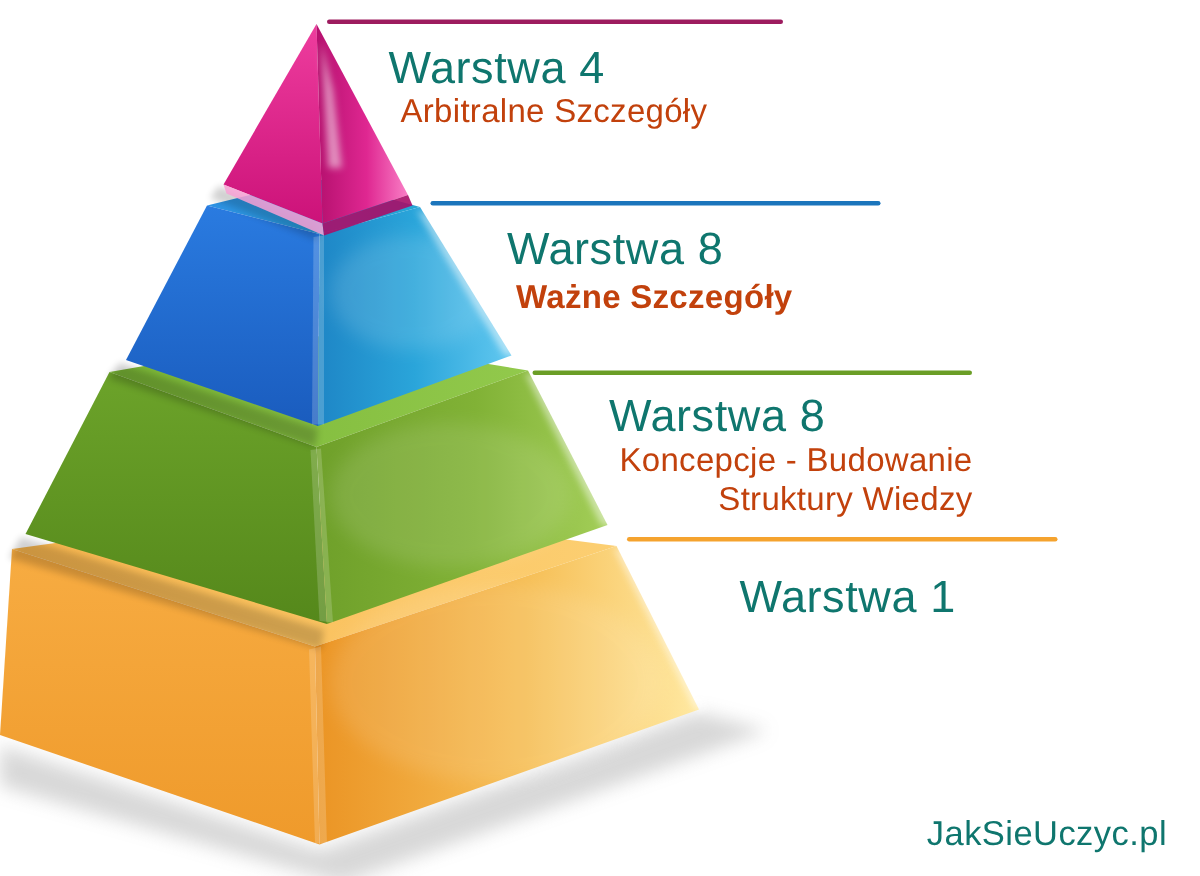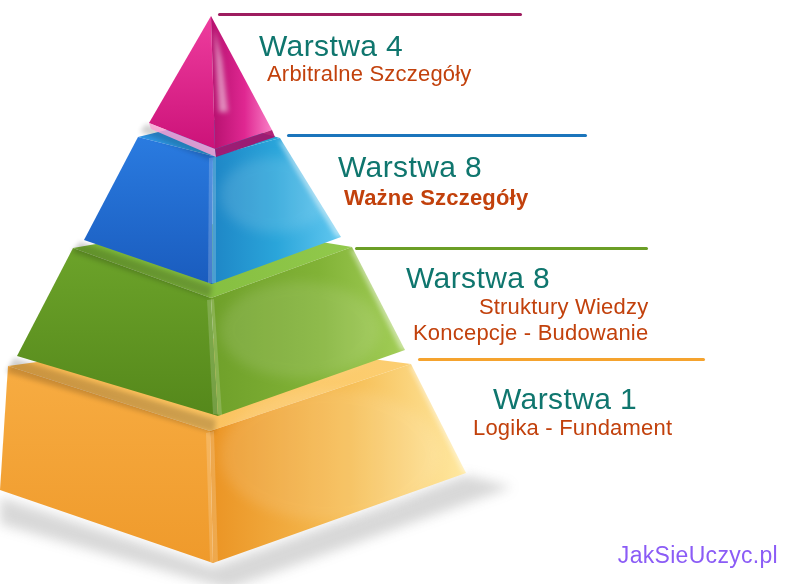--- a/index.html
+++ b/index.html
@@ -142,24 +142,23 @@
 
   <div class="rule" style="left: 287px; top: 134px; width: 300px; background: rgb(27, 117, 188);"></div>
   <div class="title" style="left:338px;top:150px;">Warstwa 8</div>
   <div class="subtitle" style="left:344px;top:185px;font-weight:bold;">
     <span>Ważne Szczegóły</span>
   </div>
 
   <div class="rule" style="left: 355px; top: 247px; width: 293px; background: rgb(107, 158, 38);"></div>
   <div class="title" style="left:406px;top:261px;">Warstwa 8</div>
   <div class="subtitle" style="left:413px;top:294px;">
+    <span>Koncepcje - Budowanie</span>
     <span>Struktury Wiedzy</span>
-    <span>Koncepcje - Budowanie</span>
   </div>
 
   <div class="rule" style="left: 418px; top: 358px; width: 287px; background: rgb(245, 163, 46);"></div>
   <div class="title" style="left:466px;top:382px;margin-left:27px;">Warstwa 1</div>
   <div class="subtitle" style="left:473px;top:415px;">
-    <span>Logika - Fundament</span>
   </div>
 
-  <div class="watermark" style="color: #8b5cf6;">JakSieUczyc.pl</div>
+  <div class="watermark" style="color: #0f766e;">JakSieUczyc.pl</div>
 </div>
 
 </body></html>

